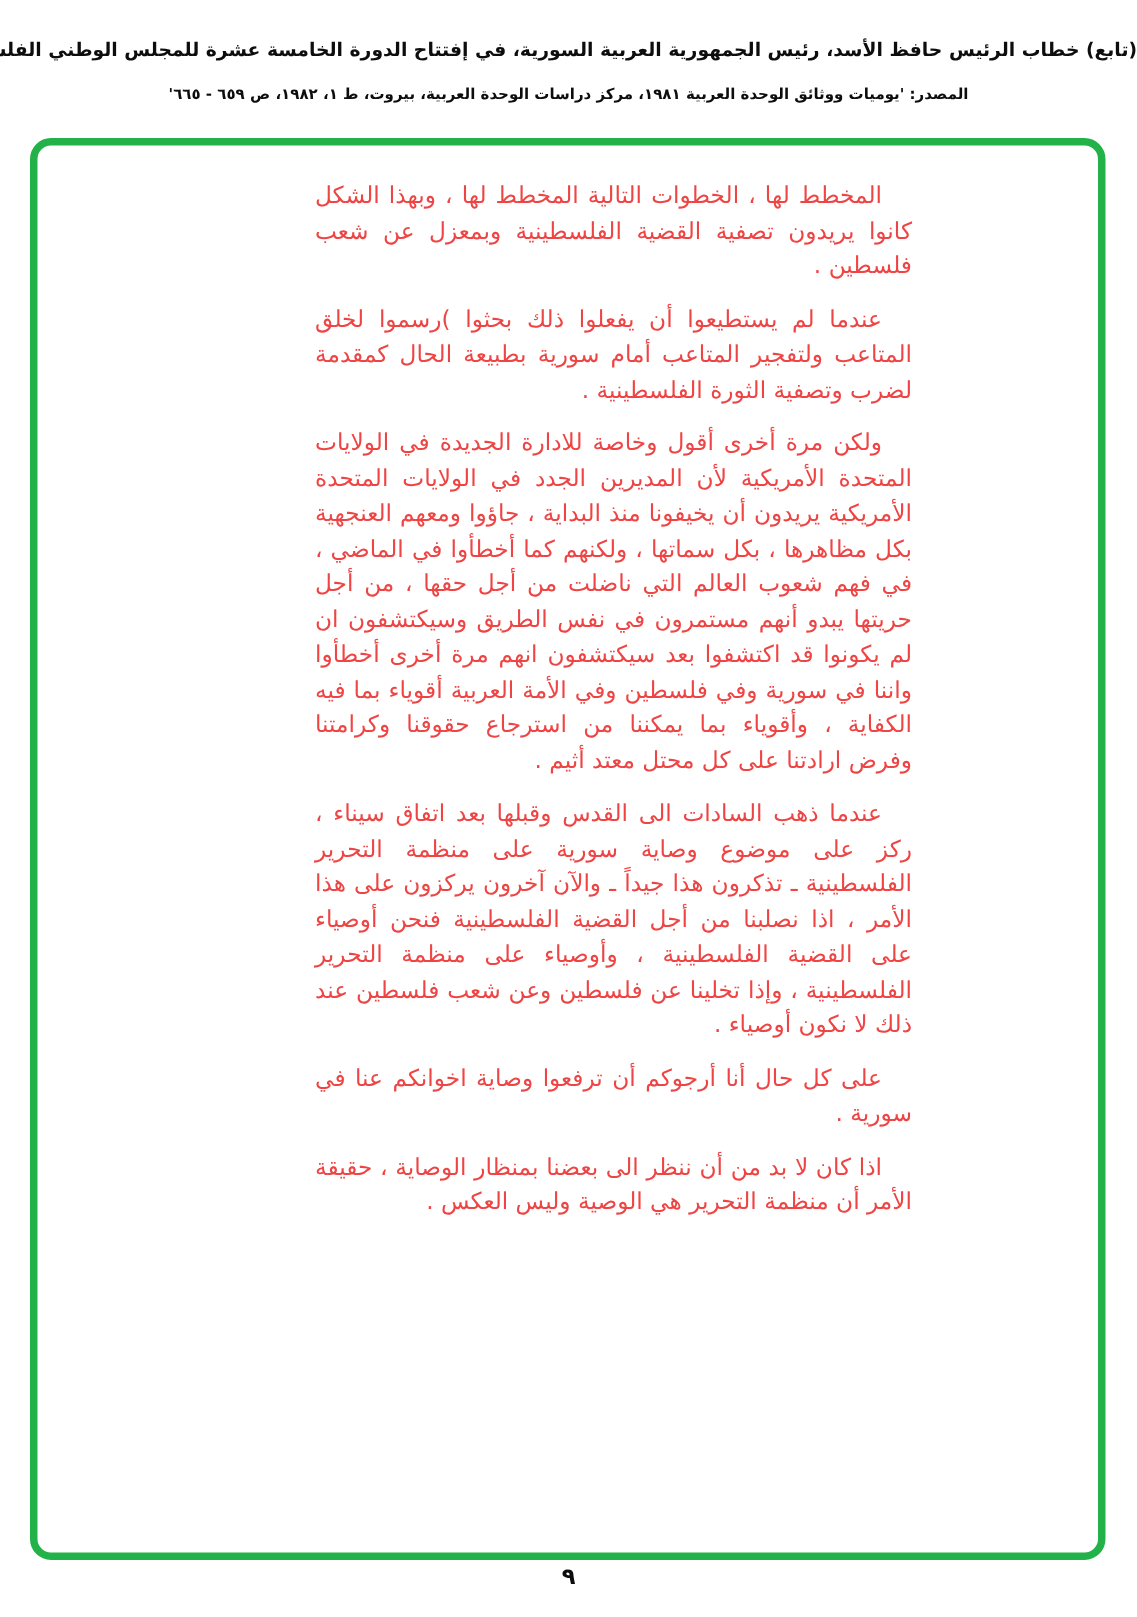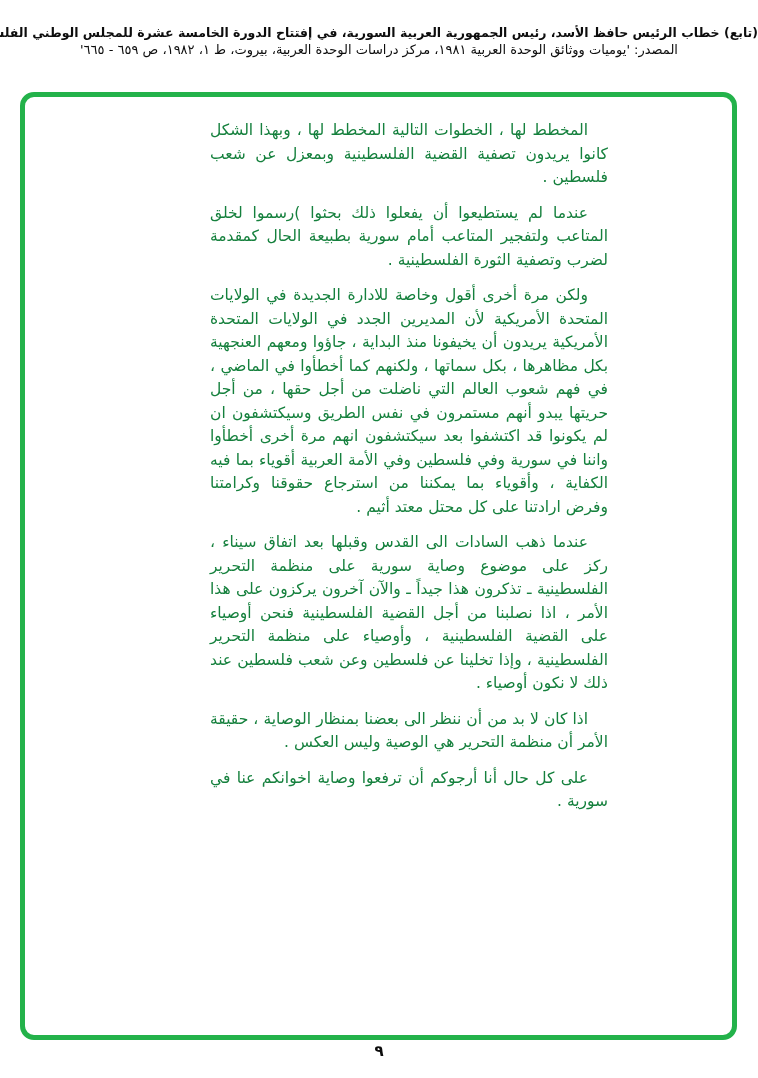--- a/index.html
+++ b/index.html
@@ -18,44 +18,44 @@
     text-align: center;
   }
   .doc-title {
     font-weight: bold;
     font-size: 12.5px;
     line-height: 1.35;
     white-space: nowrap;
     color: #0d0d0d;
   }
   .doc-source {
-    font-weight: normal;
-    font-size: 13px;
-    margin-top: 0;
+    font-weight: bold;
+    font-size: 10px;
+    margin-top: 16px;
     color: #0d0d0d;
   }
   .text-frame {
     position: absolute;
     left: 20px; top: 92px;
     width: 707px; height: 938px;
     border: 5px solid #23b24a;
     border-radius: 14px;
     overflow: hidden;
     background: transparent;
   }
   .speech-text {
     position: absolute;
     top: 22px;
     right: 124px;
     width: 398px;
     direction: rtl;
     text-align: justify;
     font-size: 15.5px;
     line-height: 23.5px;
-    color: #15803d;
+    color: #ef4444;
   }
   .para {
     margin: 0 0 12px 0;
     text-indent: 20px;
   }
   .page-num {
     position: absolute;
     top: 1042px; left: 0; right: 0;
     text-align: center;
     font-weight: bold;
@@ -70,18 +70,18 @@
   <div class="doc-title">(تابع) خطاب الرئيس حافظ الأسد، رئيس الجمهورية العربية السورية، في إفتتاح الدورة الخامسة عشرة للمجلس الوطني الفلسطيني</div>
   <div class="doc-source">المصدر:  'يوميات ووثائق الوحدة العربية ١٩٨١، مركز دراسات الوحدة العربية، بيروت، ط ١، ١٩٨٢، ص ٦٥٩ - ٦٦٥'</div>
 </div>
 
 <div class="text-frame" style="border-color: rgb(35, 178, 74);">
   <div class="speech-text">
       <p class="para">المخطط لها ، الخطوات التالية المخطط لها ، وبهذا الشكل كانوا يريدون تصفية القضية الفلسطينية وبمعزل عن شعب فلسطين .</p>
       <p class="para">عندما لم يستطيعوا أن يفعلوا ذلك بحثوا )رسموا لخلق المتاعب ولتفجير المتاعب أمام سورية بطبيعة الحال كمقدمة لضرب وتصفية الثورة الفلسطينية .</p>
       <p class="para">ولكن مرة أخرى أقول وخاصة للادارة الجديدة في الولايات المتحدة الأمريكية لأن المديرين الجدد في الولايات المتحدة الأمريكية يريدون أن يخيفونا منذ البداية ، جاؤوا ومعهم العنجهية بكل مظاهرها ، بكل سماتها ، ولكنهم كما أخطأوا في الماضي ، في فهم شعوب العالم التي ناضلت من أجل حقها ، من أجل حريتها يبدو أنهم مستمرون في نفس الطريق وسيكتشفون ان لم يكونوا قد اكتشفوا بعد سيكتشفون انهم مرة أخرى أخطأوا واننا في سورية وفي فلسطين وفي الأمة العربية أقوياء بما فيه الكفاية ، وأقوياء بما يمكننا من استرجاع حقوقنا وكرامتنا وفرض ارادتنا على كل محتل معتد أثيم .</p>
       <p class="para">عندما ذهب السادات الى القدس وقبلها بعد اتفاق سيناء ، ركز على موضوع وصاية سورية على منظمة التحرير الفلسطينية ـ تذكرون هذا جيداً ـ والآن آخرون يركزون على هذا الأمر ، اذا نصلبنا من أجل القضية الفلسطينية فنحن أوصياء على القضية الفلسطينية ، وأوصياء على منظمة التحرير الفلسطينية ، وإذا تخلينا عن فلسطين وعن شعب فلسطين عند ذلك لا نكون أوصياء .</p>
+      <p class="para">على كل حال أنا أرجوكم أن ترفعوا وصاية اخوانكم عنا في سورية .</p>
       <p class="para">اذا كان لا بد من أن ننظر الى بعضنا بمنظار الوصاية ، حقيقة الأمر أن منظمة التحرير هي الوصية وليس العكس .</p>
-      <p class="para">على كل حال أنا أرجوكم أن ترفعوا وصاية اخوانكم عنا في سورية .</p>
     </div>
 </div>
 
 <div class="page-num">٩</div>
 
 </body></html>

